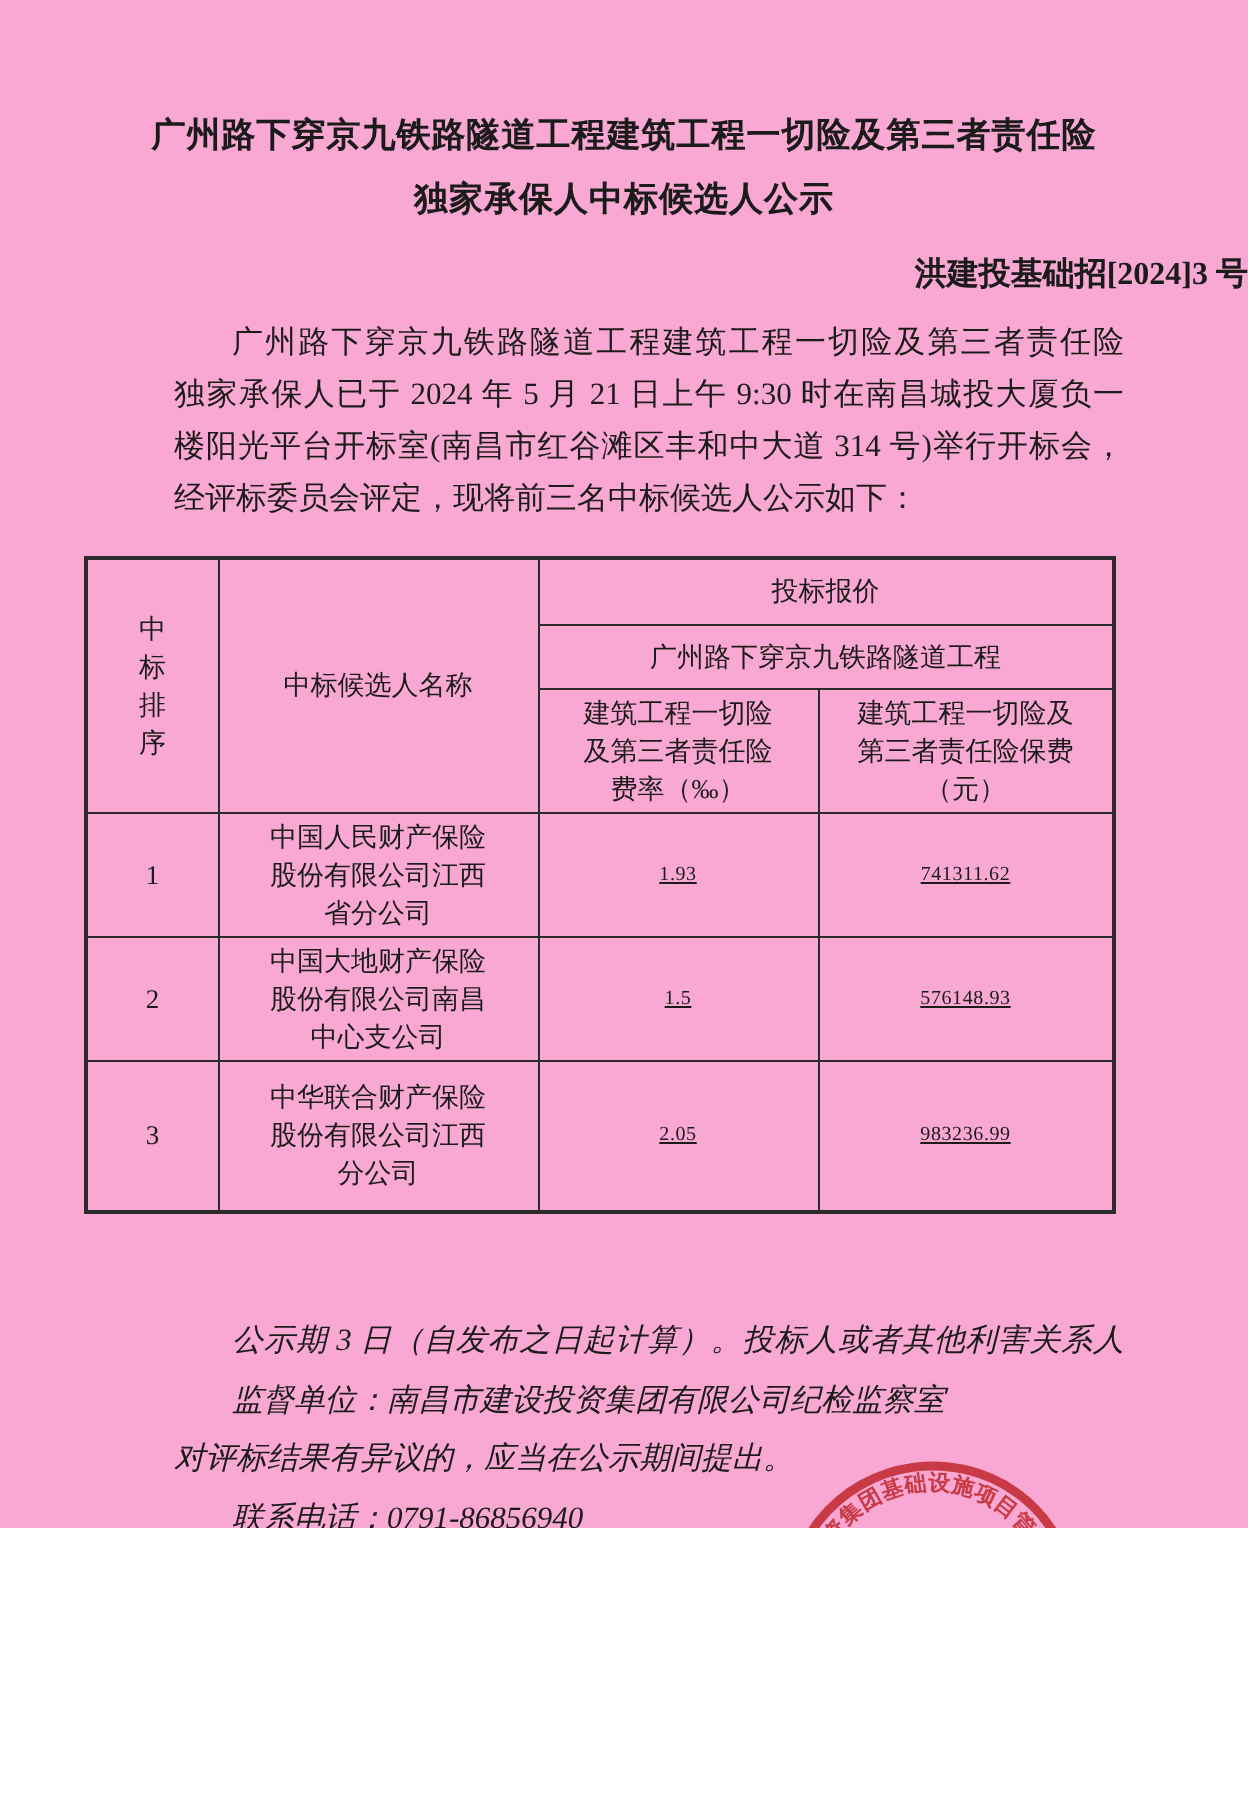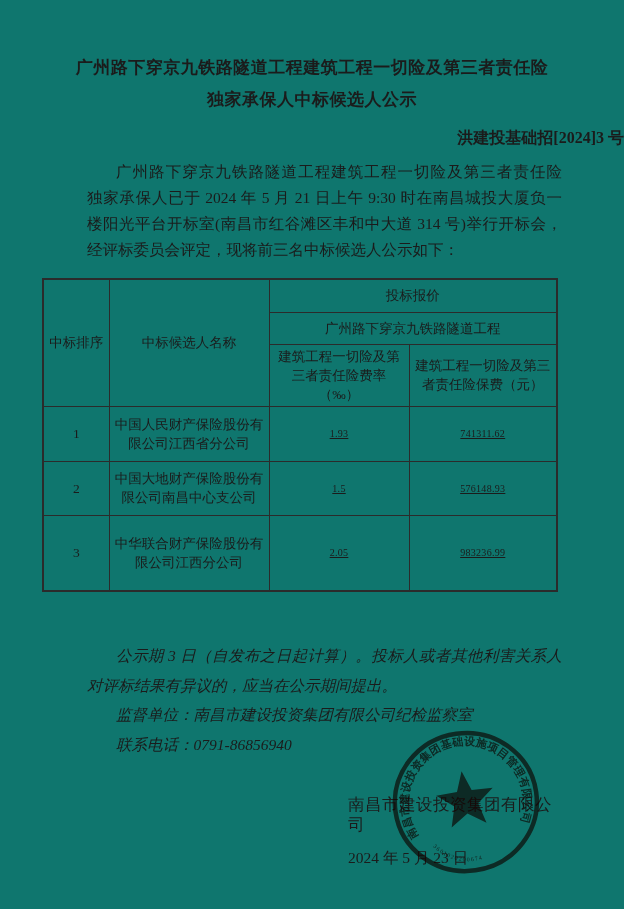--- a/index.html
+++ b/index.html
@@ -1,19 +1,19 @@
 <!DOCTYPE html>
 <html><head>
 <meta charset="utf-8">
 <style>
   html,body { margin:0; padding:0; background:#ffffff; }
   .page {
     position:relative;
-    width:624px; height:909px;
-    background:#0f766e;
+    width:624px; height:764px;
+    background:#f9a8d4;
     font-family:"Liberation Serif","DejaVu Serif",serif;
     color:#1b1b1b;
     overflow:hidden;
   }
   .title-block {
     padding-top:52px;
     text-align:center;
     font-weight:bold;
     font-size:17px;
     line-height:32px;
@@ -39,21 +39,21 @@
     table-layout:fixed;
     margin:15px 0 0 42px;
     width:514px;
     font-size:13.5px;
     border:2px solid #2b2b2b;
   }
   table.bid td {
     border:1.5px solid #2b2b2b;
     text-align:center;
     vertical-align:middle;
-    padding:2px 5px;
+    padding:2px 19px;
     line-height:19px;
     word-break:break-all;
   }
   td.num { font-size:10px; letter-spacing:0.3px;text-decoration:underline; }
   .footer-par {
     margin:49px 62px 0 87px;
     font-size:15.5px;
     line-height:29.5px;
     font-style:italic;
   }
@@ -130,22 +130,22 @@
         <td>3</td>
         <td>中华联合财产保险股份有限公司江西分公司</td>
         <td class="num">2.05</td>
         <td class="num">983236.99</td>
       </tr>
     </tbody>
   </table>
 
   <div class="footer-par">
     <span class="tline indent just">公示期 3 日（自发布之日起计算）。投标人或者其他利害关系人</span>
+    <span class="tline indent">监督单位：南昌市建设投资集团有限公司纪检监察室</span>
     <span class="tline">对评标结果有异议的，应当在公示期间提出。</span>
-    <span class="tline indent">监督单位：南昌市建设投资集团有限公司纪检监察室</span>
     <span class="tline indent">联系电话：0791-86856940</span>
   </div>
 
   <div class="sig-block">
     <div class="sig-company">南昌市建设投资集团有限公司</div>
     <div class="sig-date">2024 年 5 月 23 日</div>
   </div>
 
   <svg class="stamp" viewBox="0 0 160 150" xmlns="http://www.w3.org/2000/svg">
     <defs>

